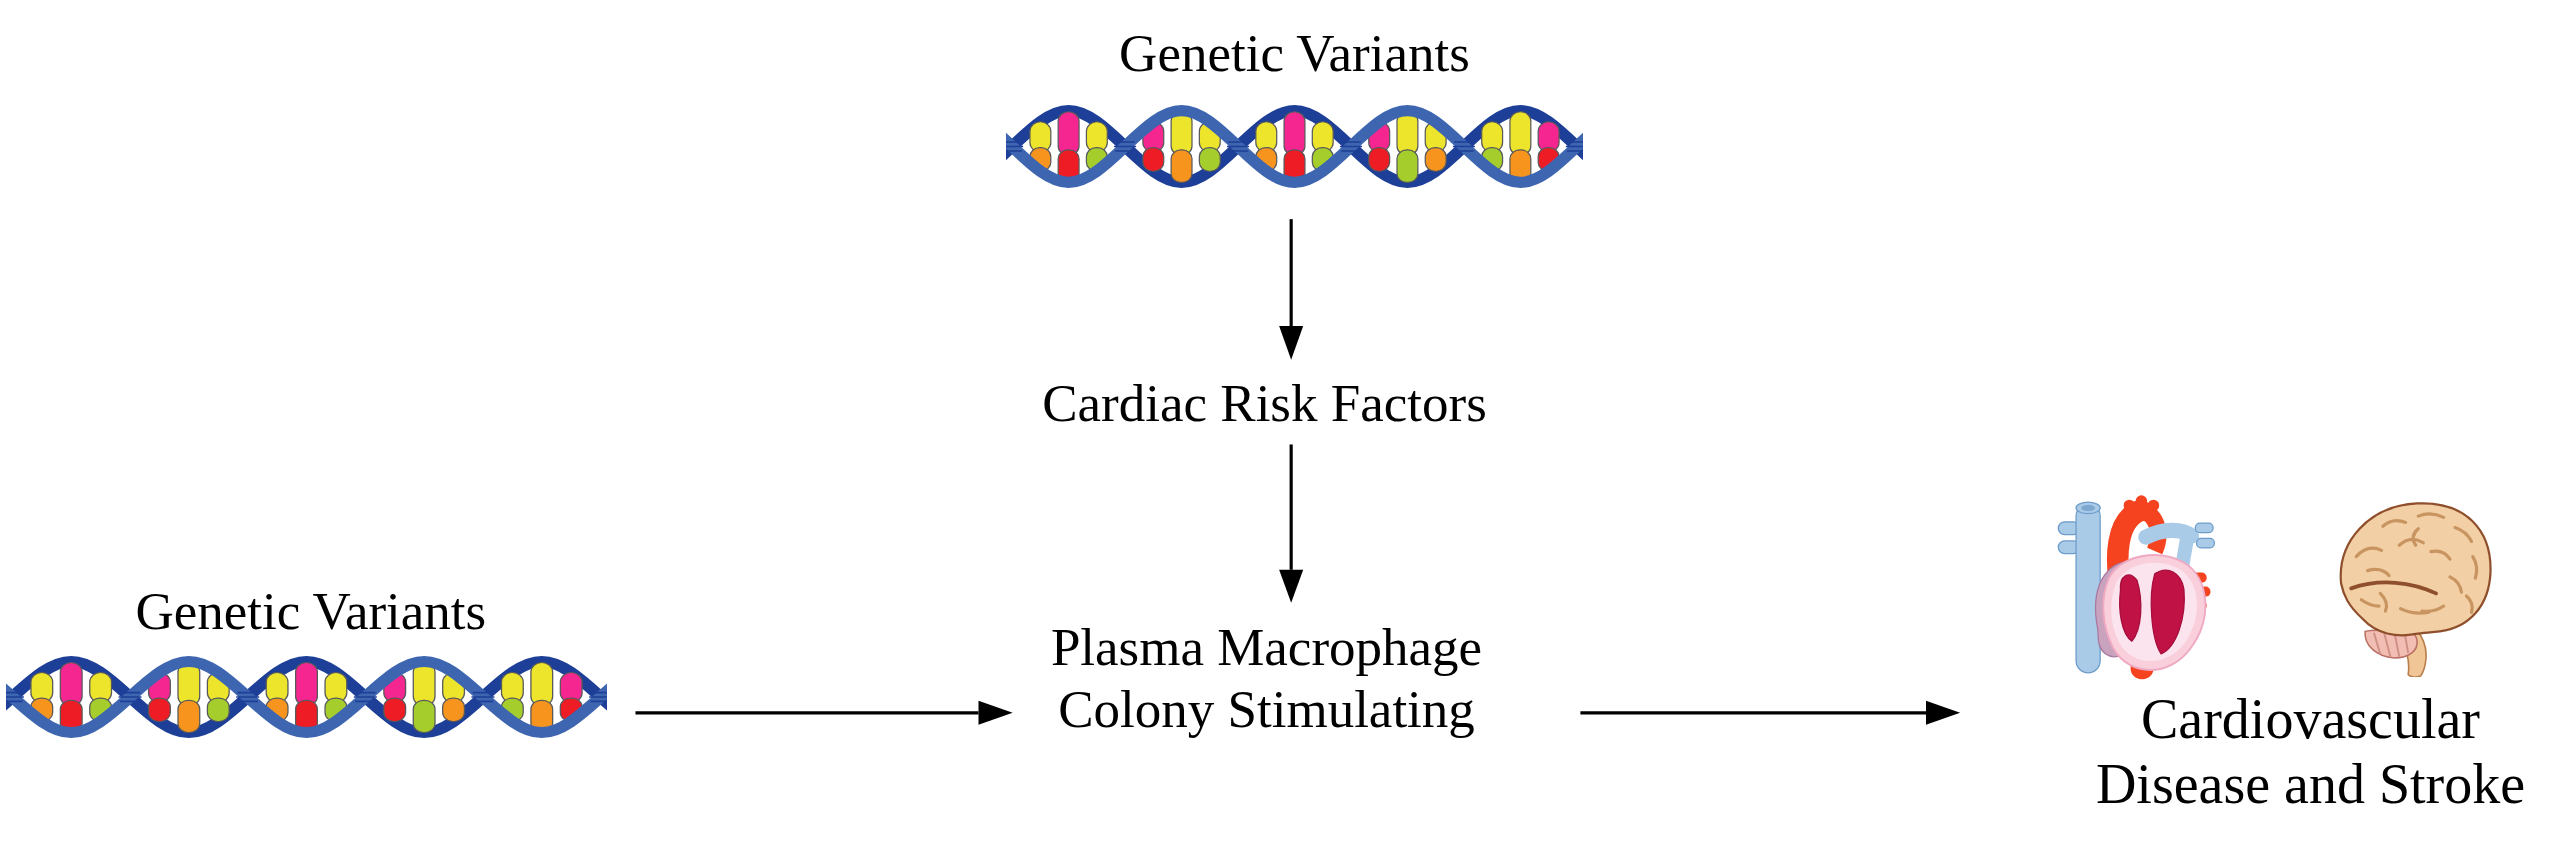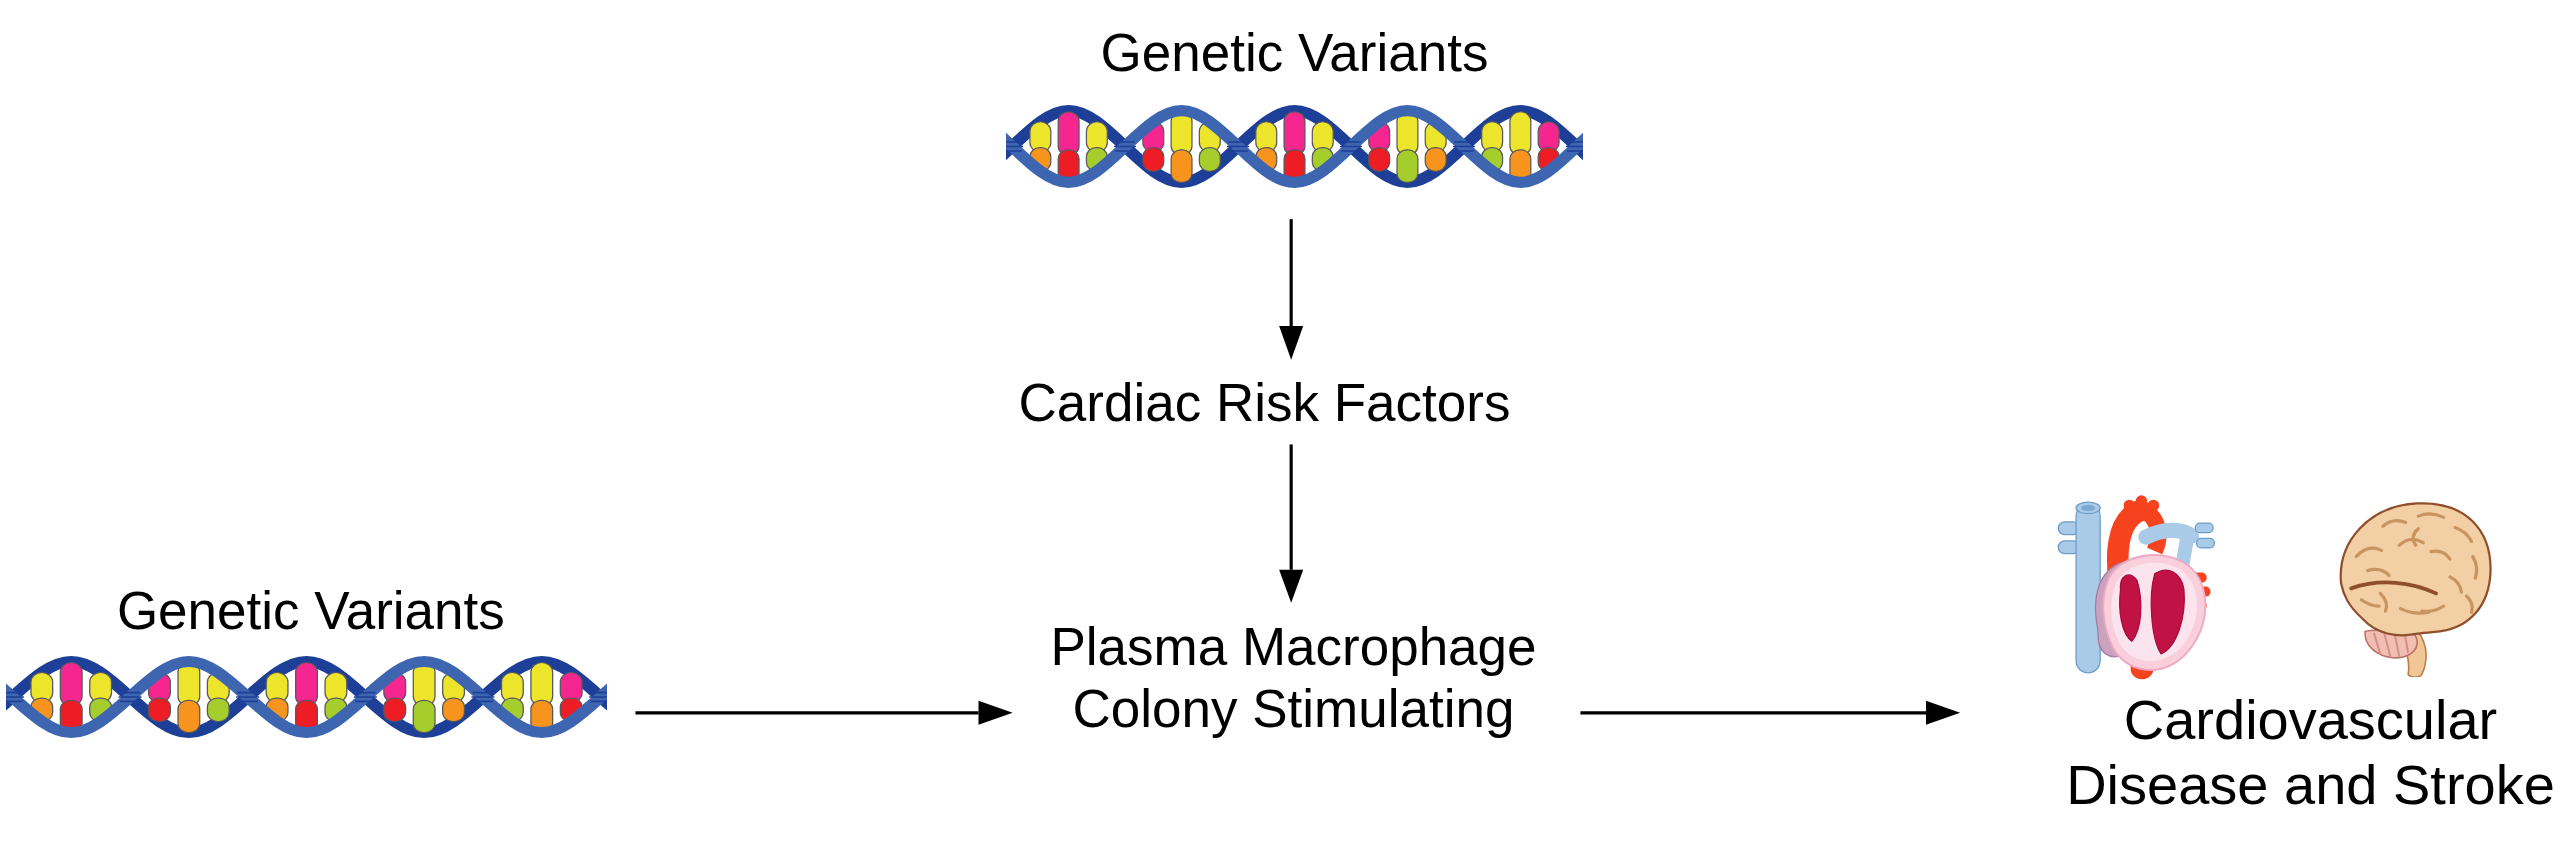--- a/index.html
+++ b/index.html
@@ -8,29 +8,29 @@
     --dna_yellow:#EDE52C; --dna_magenta:#F5268F; --dna_red:#EE1C24;
     --dna_orange:#F7941D; --dna_green:#A5CE2D;
     --heart_red:#F5421F; --heart_blue:#A9CBE8; --heart_pink:#F9CFDC;
     --heart_pink_light:#FCE4EE; --heart_chamber:#C11246; --heart_mauve:#C9A2BE;
     --brain_base:#F2CFA5; --brain_outline:#8F4F2C; --brain_sulci:#C8945F;
     --cerebellum:#F2BDB3; --brainstem:#F0C696;
   }
   html,body{margin:0;padding:0;background:var(--bg);}
   #canvas{
     position:relative; width:2576px; height:844px; background:var(--bg);
-    font-family:Liberation Sans, sans-serif; color:var(--text);
+    font-family:Liberation Serif, serif; color:var(--text);
     overflow:hidden;
   }
   .label{position:absolute; text-align:center; color:var(--text); white-space:nowrap;}
   .lbl-sm{font-size:53px; line-height:62px;}
   .lbl-lg{font-size:56px; line-height:65px;}
   #title-top   {left:978px; top:21.5px;   width:633px;}
   #cardiac     {left:948px; top:372px;  width:633px;}
-  #plasma      {left:977px; top:616px;  width:633px;}
+  #plasma      {left:950px; top:616px;  width:633px;}
   #title-left  {left:-5.7px;   top:580px;  width:633px;}
   #outcome     {left:1994px; top:687px; width:633px;}
   .abs{position:absolute;}
   
   .strand{fill:none; stroke-width:20;}
   .sb{stroke:var(--dna_strand_back);}
   .sf{stroke:var(--dna_strand_front);}
   .bar{stroke:#58595B; stroke-width:2;}
   .by{fill:var(--dna_yellow);} .bm{fill:var(--dna_magenta);}
   .bo{fill:var(--dna_orange);} .brd{fill:var(--dna_red);} .bgr{fill:var(--dna_green);}

